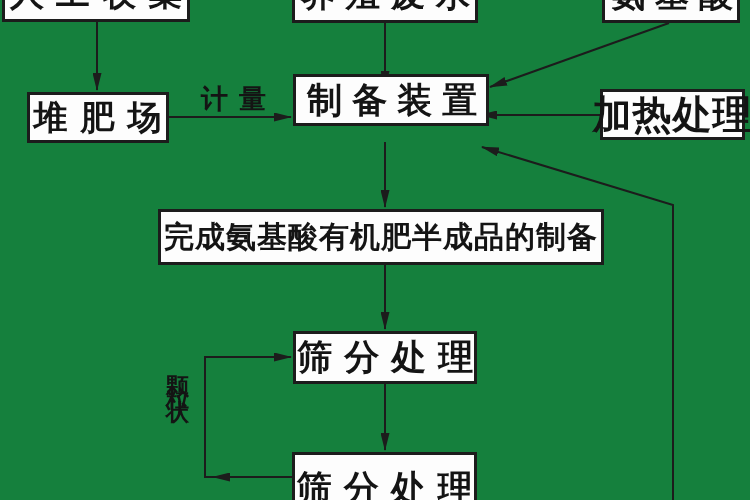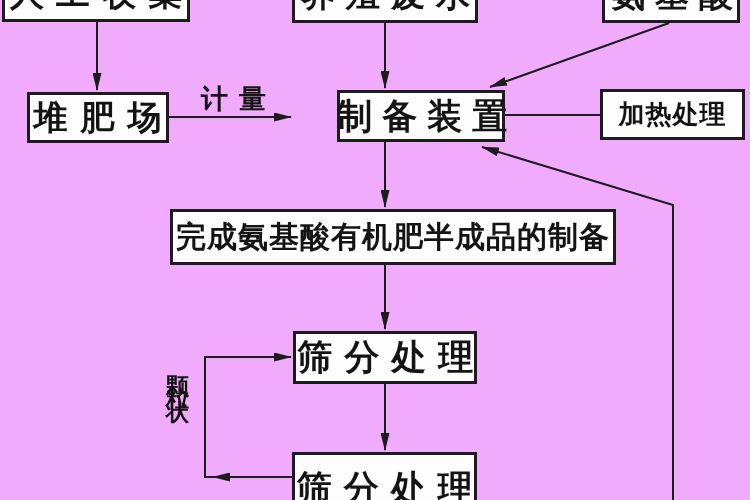--- a/index.html
+++ b/index.html
@@ -6,21 +6,21 @@
     margin: 0;
     padding: 0;
     background: #ffffff;
     font-family: "Liberation Serif", "DejaVu Serif", serif;
   }
   .stage {
     position: relative;
     width: 750px;
     height: 500px;
     overflow: hidden;
-    background: #f0abfc;
+    background: #15803d;
   }
   .edges-svg {
     position: absolute;
     left: 0; top: 0;
     width: 750px; height: 500px;
     z-index: 1;
   }
   .node {
     position: absolute;
     z-index: 2;
@@ -37,23 +37,23 @@
   .node .lbl { display: block; }
   
   .node.top-cropped { align-items: flex-end; padding-bottom: 2px; }
   
   .node.bottom-cropped { align-items: flex-start; padding-top: 10px; }
 
   .node-manual   { left: 2px;   top: -32px; width: 188px; height: 54px; font-size: 34px; letter-spacing: 12px; }
   .node-waste    { left: 292px; top: -32px; width: 186px; height: 55px; font-size: 34px; letter-spacing: 11px; }
   .node-amino    { left: 602px; top: -32px; width: 138px; height: 55px; font-size: 34px; letter-spacing: 10px; }
   .node-compost  { left: 27px;  top: 92px;  width: 142px; height: 51px; font-size: 34px; letter-spacing: 13px; }
-  .node-prep     { left: 293px; top: 90px;  width: 168px; height: 52px; font-size: 35px; letter-spacing: 10px; margin-left: 44px; }
-  .node-heat     { left: 600px; top: 89px;  width: 145px; height: 51px; font-size: 26px; letter-spacing: 1px; }
-  .node-semi     { left: 170px; top: 209px; width: 446px; height: 56px; font-size: 30px; letter-spacing: 1px; }
+  .node-prep     { left: 293px; top: 74px;  width: 196px; height: 52px; font-size: 35px; letter-spacing: 10px; }
+  .node-heat     { left: 600px; top: 89px;  width: 145px; height: 51px; font-size: 39px; letter-spacing: 1px; }
+  .node-semi     { left: 158px; top: 209px; width: 446px; height: 56px; font-size: 30px; letter-spacing: 1px; }
   .node-crush    { left: 293px; top: 331px; width: 184px; height: 53px; font-size: 35px; letter-spacing: 12px; }
   .node-sieve    { left: 292px; top: 452px; width: 185px; height: 58px; font-size: 35px; letter-spacing: 12px; }
 
   
   .node .lbl { margin-right: -0.35em; }
   .node-heat .lbl, .node-semi .lbl { margin-right: 0; }
 
   .edge-label {
     position: absolute;
     z-index: 2;

